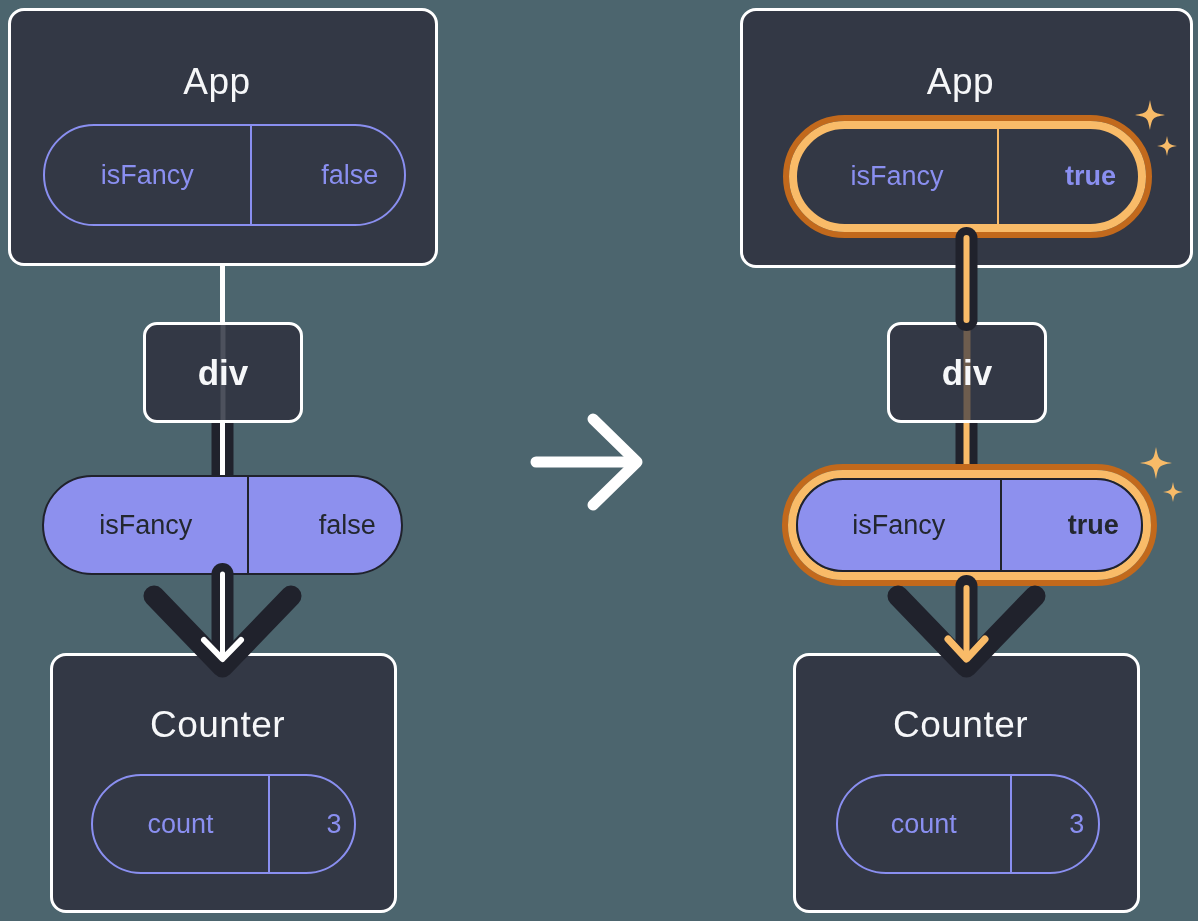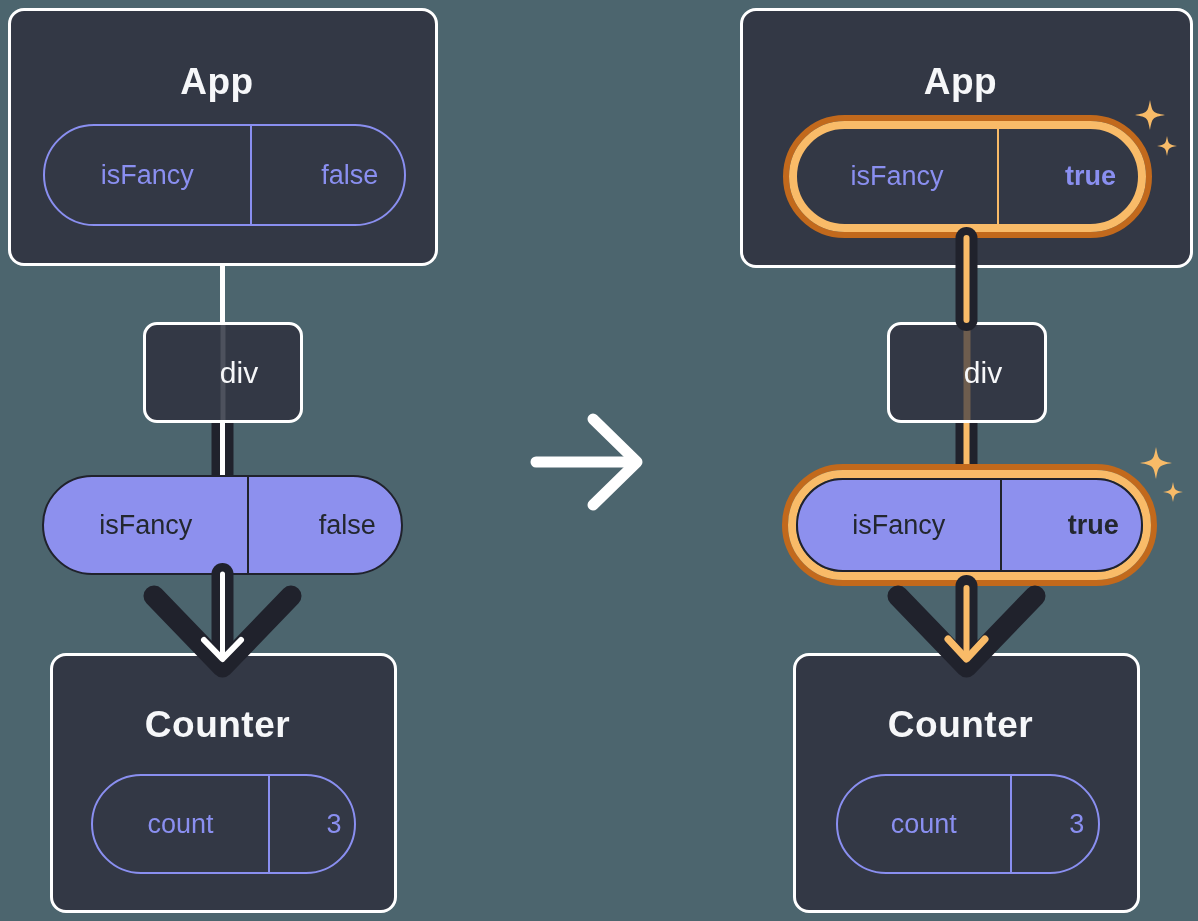--- a/index.html
+++ b/index.html
@@ -15,32 +15,32 @@
   }
   .canvas *{box-sizing:border-box;}
   svg.layer{position:absolute;left:0;top:0;width:1198px;height:921px;}
   #underlay{z-index:1;} #overlay{z-index:3;pointer-events:none;}
   .box{
     position:absolute;z-index:2;background:var(--box-bg);
     border:3.5px solid var(--white);border-radius:16px;
   }
   .box-title{
     position:absolute;left:0;right:12px;text-align:center;
-    color:var(--text-light);font-size:37px;font-weight:700;letter-spacing:.5px;
+    color:var(--text-light);font-size:37px;font-weight:400;letter-spacing:.5px;
   }
   .divbox{border-radius:14px;}
   .divbox .inner-flow{
     position:absolute;top:0;bottom:0;left:50%;transform:translateX(-50%);z-index:0;
   }
   .divbox .inner-flow.white{width:5px;background:rgba(255,255,255,.13);}
   .divbox .inner-flow.orange{width:7px;background:rgba(248,179,100,.30);}
   .divbox .div-label{
     position:relative;z-index:1;display:flex;width:100%;height:100%;
     align-items:center;justify-content:center;
-    color:var(--text-light);font-size:30px;font-weight:400;margin-left:16px;
+    color:var(--text-light);font-size:35px;font-weight:700;
   }
   .pill{
     position:absolute;display:flex;border-radius:999px;overflow:hidden;
     font-size:27px;
   }
   .pill .cell{display:flex;align-items:center;justify-content:center;}
   .pill .cell.value{flex:1;padding-left:44px;}
   .pill.outline{border:2.5px solid var(--purple);color:var(--purple);}
   .pill.outline .cell.value{border-left:2.5px solid var(--purple);}
   .pill.filled{background:var(--purple-fill);border:2.5px solid var(--line-dark);color:var(--text-dark);}

